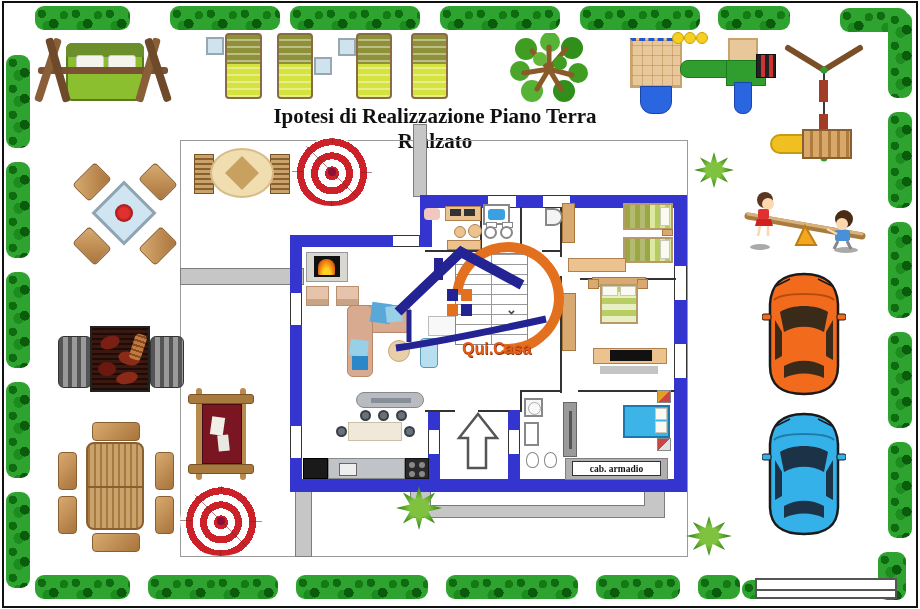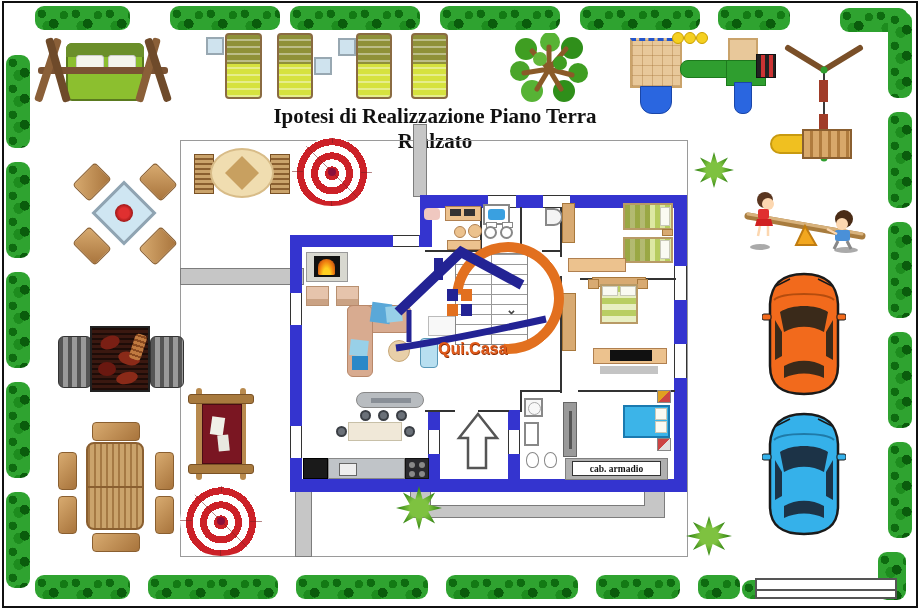--- a/index.html
+++ b/index.html
@@ -239,21 +239,21 @@
   <svg class="a" style="left:388px;top:238px" width="165" height="125" viewBox="0 0 165 125">
     <rect x="46" y="20" width="9" height="22" fill="#232394"></rect>
     <path d="M10 74 L73 14 L134 47" stroke="#232394" stroke-width="10" fill="none"></path>
     <path d="M21 72 L21 104" stroke="#232394" stroke-width="5"></path>
     <rect x="59" y="51" width="11" height="12" fill="#232394"></rect>
     <rect x="73" y="51" width="11" height="12" fill="#e2701f"></rect>
     <rect x="59" y="66" width="11" height="12" fill="#e2701f"></rect>
     <rect x="73" y="66" width="11" height="12" fill="#232394"></rect>
     <path d="M8 110 C50 104 108 92 158 81" stroke="#232394" stroke-width="7" fill="none"></path>
   </svg>
-  <div class="a brand" style="left:438px;top:340px;width:100px">Qui.Casa</div>
+  <div class="a brand" style="left:462px;top:340px;width:100px">Qui.Casa</div>
 
   <div class="a" style="left:38px;top:33px;width:130px;height:76px">
     <div style="position:absolute;left:28px;top:10px;width:78px;height:58px;background:#8cbf2f;border:2px solid #5a7a1f;border-radius:6px;box-sizing:border-box"></div>
     <div style="position:absolute;left:28px;top:10px;width:78px;height:14px;background:#6b8f2a;border-radius:6px 6px 0 0"></div>
     <div style="position:absolute;left:38px;top:22px;width:26px;height:16px;background:#f4f4ec;border:1px solid #ccc;border-radius:3px"></div>
     <div style="position:absolute;left:70px;top:22px;width:26px;height:16px;background:#f4f4ec;border:1px solid #ccc;border-radius:3px"></div>
     <div style="position:absolute;left:0px;top:34px;width:130px;height:7px;background:#7a5233;border-radius:3px"></div>
     <div style="position:absolute;left:6px;top:4px;width:8px;height:66px;background:#8a5f38;transform:rotate(18deg);border-radius:3px"></div>
     <div style="position:absolute;left:16px;top:4px;width:8px;height:66px;background:#6e4a2a;transform:rotate(-16deg);border-radius:3px"></div>
     <div style="position:absolute;left:106px;top:4px;width:8px;height:66px;background:#8a5f38;transform:rotate(16deg);border-radius:3px"></div>

